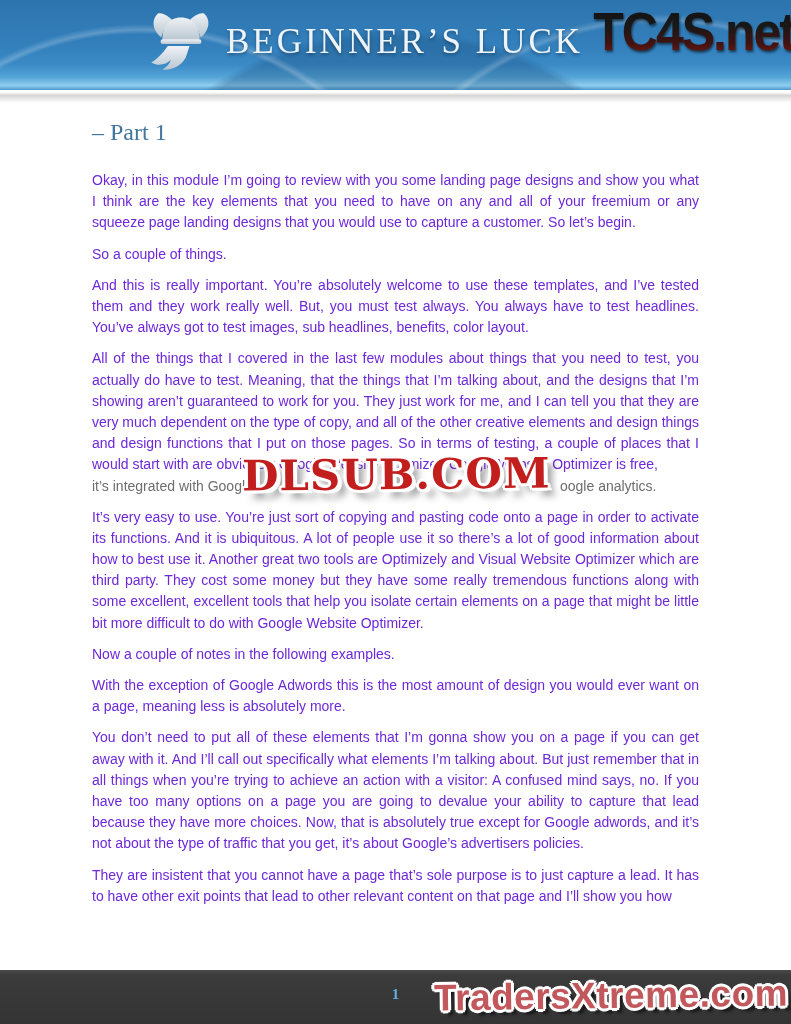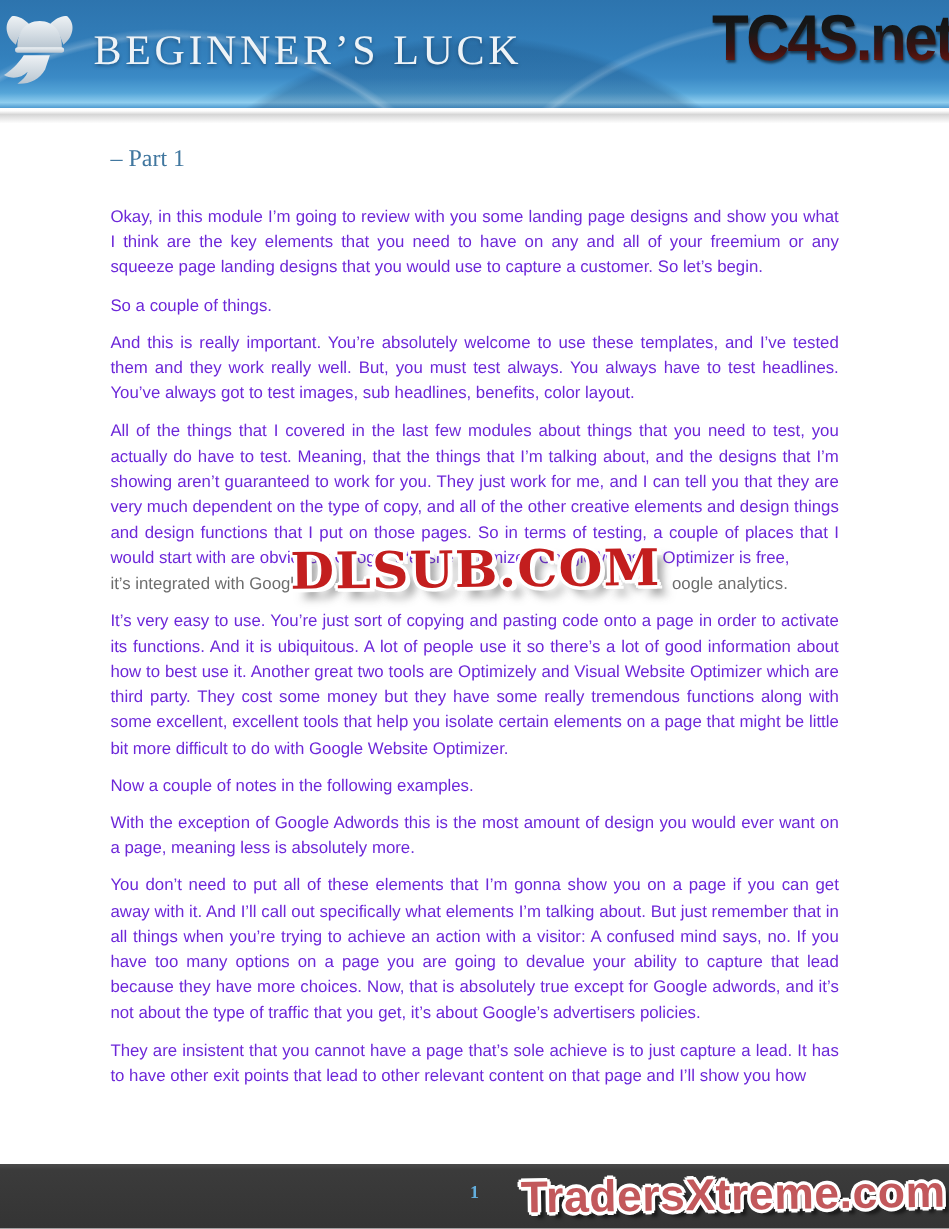--- a/index.html
+++ b/index.html
@@ -21,21 +21,21 @@
     height: 90px;
     background:
       radial-gradient(circle 310px at 140px 330px, rgba(255,255,255,0) 296px, rgba(255,255,255,0.22) 300px, rgba(255,255,255,0) 306px),
       radial-gradient(circle 330px at 660px 340px, rgba(255,255,255,0) 316px, rgba(255,255,255,0.20) 320px, rgba(255,255,255,0) 326px),
       radial-gradient(ellipse 300px 260px at 50% 290px, rgba(22,70,115,0.28) 0 97%, rgba(22,70,115,0) 100%),
       linear-gradient(180deg, #2d74ae 0%, #3380bc 52%, #3b8ac6 72%, #55a5d8 86%, #8fcdee 95%, #4e9ad0 100%);
   }
   .logo {
     position: absolute;
     left: 0; right: 60px; top: 10px;
-    display: flex; justify-content: flex-start; align-items: center; gap: 12px;
+    display: flex; justify-content: center; align-items: center; gap: 12px;
   }
   .helmet { width: 66px; height: 64px; flex: 0 0 auto; }
   .logo-text {
     font-family: "Liberation Serif", serif;
     font-size: 35px;
     letter-spacing: 3px;
     color: #eef3f7;
     text-shadow: 0 2px 3px rgba(10,40,70,0.45);
     white-space: nowrap;
   }
@@ -70,21 +70,21 @@
   }
   .doc-title {
     font-family: "Liberation Serif", serif;
     font-weight: 500;
     font-size: 28px;
     line-height: 33px;
     color: #1b70ab;
   }
   .doc-subtitle {
     font-family: "Liberation Serif", serif;
-    font-size: 20px;
+    font-size: 24px;
     line-height: 25px;
     color: #41779f;
     margin-bottom: 25px;
   }
   .para {
     font-size: 14px;
     line-height: 21.2px;
     color: #6d28d9;
     text-align: justify;
     margin-bottom: 10px;
@@ -187,21 +187,21 @@
     <div class="frag-line">
       <span>it’s integrated with Google</span>
       <span class="frag-right">oogle analytics.</span>
       <span class="dlsub">DLSUB.COM</span>
     </div>
 
     <p class="para">It’s very easy to use. You’re just sort of copying and pasting code onto a page in order to activate its functions. And it is ubiquitous. A lot of people use it so there’s a lot of good information about how to best use it. Another great two tools are Optimizely and Visual Website Optimizer which are third party. They cost some money but they have some really tremendous functions along with some excellent, excellent tools that help you isolate certain elements on a page that might be little bit more difficult to do with Google Website Optimizer.</p>
     <p class="para">Now a couple of notes in the following examples.</p>
     <p class="para">With the exception of Google Adwords this is the most amount of design you would ever want on a page, meaning less is absolutely more.</p>
     <p class="para">You don’t need to put all of these elements that I’m gonna show you on a page if you can get away with it. And I’ll call out specifically what elements I’m talking about. But just remember that in all things when you’re trying to achieve an action with a visitor: A confused mind says, no. If you have too many options on a page you are going to devalue your ability to capture that lead because they have more choices. Now, that is absolutely true except for Google adwords, and it’s not about the type of traffic that you get, it’s about Google’s advertisers policies.</p>
-    <p class="para">They are insistent that you cannot have a page that’s sole achieve is to just capture a lead. It has to have other exit points that lead to other relevant content on that page and I’ll show you how</p>
+    <p class="para">They are insistent that you cannot have a page that’s sole purpose is to just capture a lead. It has to have other exit points that lead to other relevant content on that page and I’ll show you how</p>
   </div>
 
   <div class="footer">
     <div class="page-num">1</div>
     <div class="traders">TradersXtreme.com</div>
   </div>
 
 </div>
 
 </body></html>

